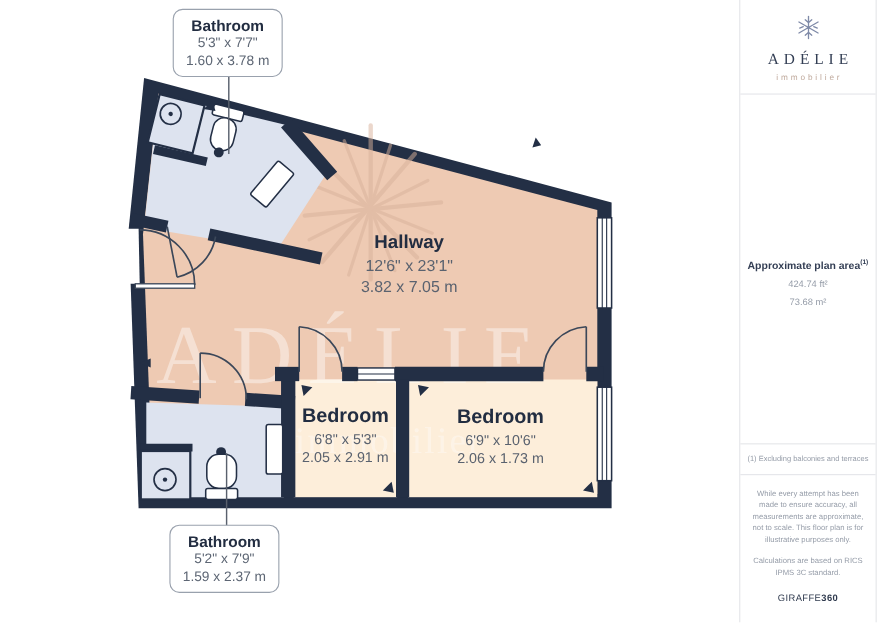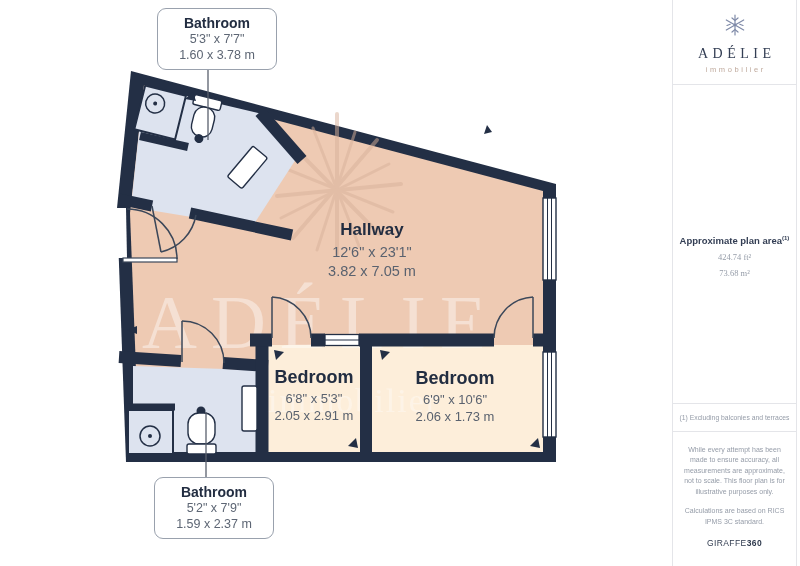--- a/index.html
+++ b/index.html
@@ -3,21 +3,21 @@
 <meta charset="utf-8">
 <style>
   html,body{margin:0;padding:0;}
   body{width:800px;height:566px;background:#ffffff;position:relative;overflow:hidden;
        font-family:"Liberation Sans", sans-serif;}
   .canvas{position:absolute;inset:0;}
   svg text{font-family:"Liberation Sans", sans-serif;}
   .wm-big{font-family:"Liberation Serif", serif;}
   
   .callout{position:absolute;background:#fff;border:1.5px solid #99a1ad;border-radius:9px;
-           text-align:center;padding:6px 4px 5px;box-sizing:border-box;width:120px;z-index:5;}
+           text-align:center;padding:6px 4px 5px;box-sizing:border-box;width:100px;z-index:5;}
   .callout .name{font-size:14px;font-weight:bold;color:#222d41;line-height:1.15;}
   .callout .dim{font-size:12.5px;color:#5d6674;line-height:1.3;}
   
   .room-label{position:absolute;transform:translate(-50%,-50%);text-align:center;z-index:4;white-space:nowrap;}
   .room-label .name{font-weight:bold;color:#222d41;}
   .room-label .dim{color:#5a626f;line-height:1.32;}
   .room-label.hallway .name{font-size:17px;margin-bottom:3px;}
   .room-label.hallway .dim{font-size:14.5px;}
   .room-label.bedroom .name{font-size:18px;margin-bottom:2px;}
   .room-label.bedroom .dim{font-size:13px;}
@@ -25,21 +25,21 @@
   .sidebar{position:absolute;left:672px;top:0;width:125px;height:566px;background:#fff;
            border-left:1px solid #e4e5e9;border-right:1px solid #e4e5e9;box-sizing:border-box;
            display:flex;flex-direction:column;text-align:center;}
   .logo-block{padding:13px 0 10px;border-bottom:1px solid #e4e5e9;}
   .logo-name{font-family:"Liberation Serif", serif;font-size:14px;letter-spacing:4.5px;
              color:#333e54;margin-top:5px;text-indent:4.5px;}
   .logo-tagline{font-size:7.5px;letter-spacing:2.6px;color:#bfa99c;margin-top:3px;text-indent:2.6px;}
   .area-block{margin-top:150px;}
   .area-title{font-size:9.5px;font-weight:bold;color:#333e54;}
   .area-title sup{font-size:6px;}
-  .area-val{font-size:8.5px;color:#959ca8;margin-top:6px;font-family:Liberation Serif, serif;}
+  .area-val{font-size:8.5px;color:#959ca8;margin-top:6px;}
   .flex-spacer{flex:1;}
   .footnote-block{border-top:1px solid #e4e5e9;border-bottom:1px solid #e4e5e9;
                   padding:10px 5px;font-size:6.8px;color:#959ca8;}
   .disclaimer-block{padding:13px 8px 16px;font-size:7px;color:#959ca8;line-height:1.5;}
   .disclaimer-block .p2{margin-top:9px;}
   .giraffe{margin-top:10px;font-size:8.5px;color:#2f3a4e;letter-spacing:.4px;}
   .giraffe b{font-weight:bold;}
 </style>
 </head>
 <body>
@@ -165,21 +165,21 @@
     <div class="dim">1.60 x 3.78 m</div>
   </div>
 
   <div class="callout" style="left:154px;top:477px;">
     <div class="name">Bathroom</div>
     <div class="dim">5'2" x 7'9"</div>
     <div class="dim">1.59 x 2.37 m</div>
   </div>
 
   
-  <div class="room-label hallway" style="left:372px;top:251px;">
+  <div class="room-label hallway" style="left:372px;top:241px;">
     <div class="name">Hallway</div>
     <div class="dim">12'6" x 23'1"</div>
     <div class="dim">3.82 x 7.05 m</div>
   </div>
 
   <div class="room-label bedroom" style="left:314px;top:396px;">
     <div class="name">Bedroom</div>
     <div class="dim">6'8" x 5'3"</div>
     <div class="dim">2.05 x 2.91 m</div>
   </div>

